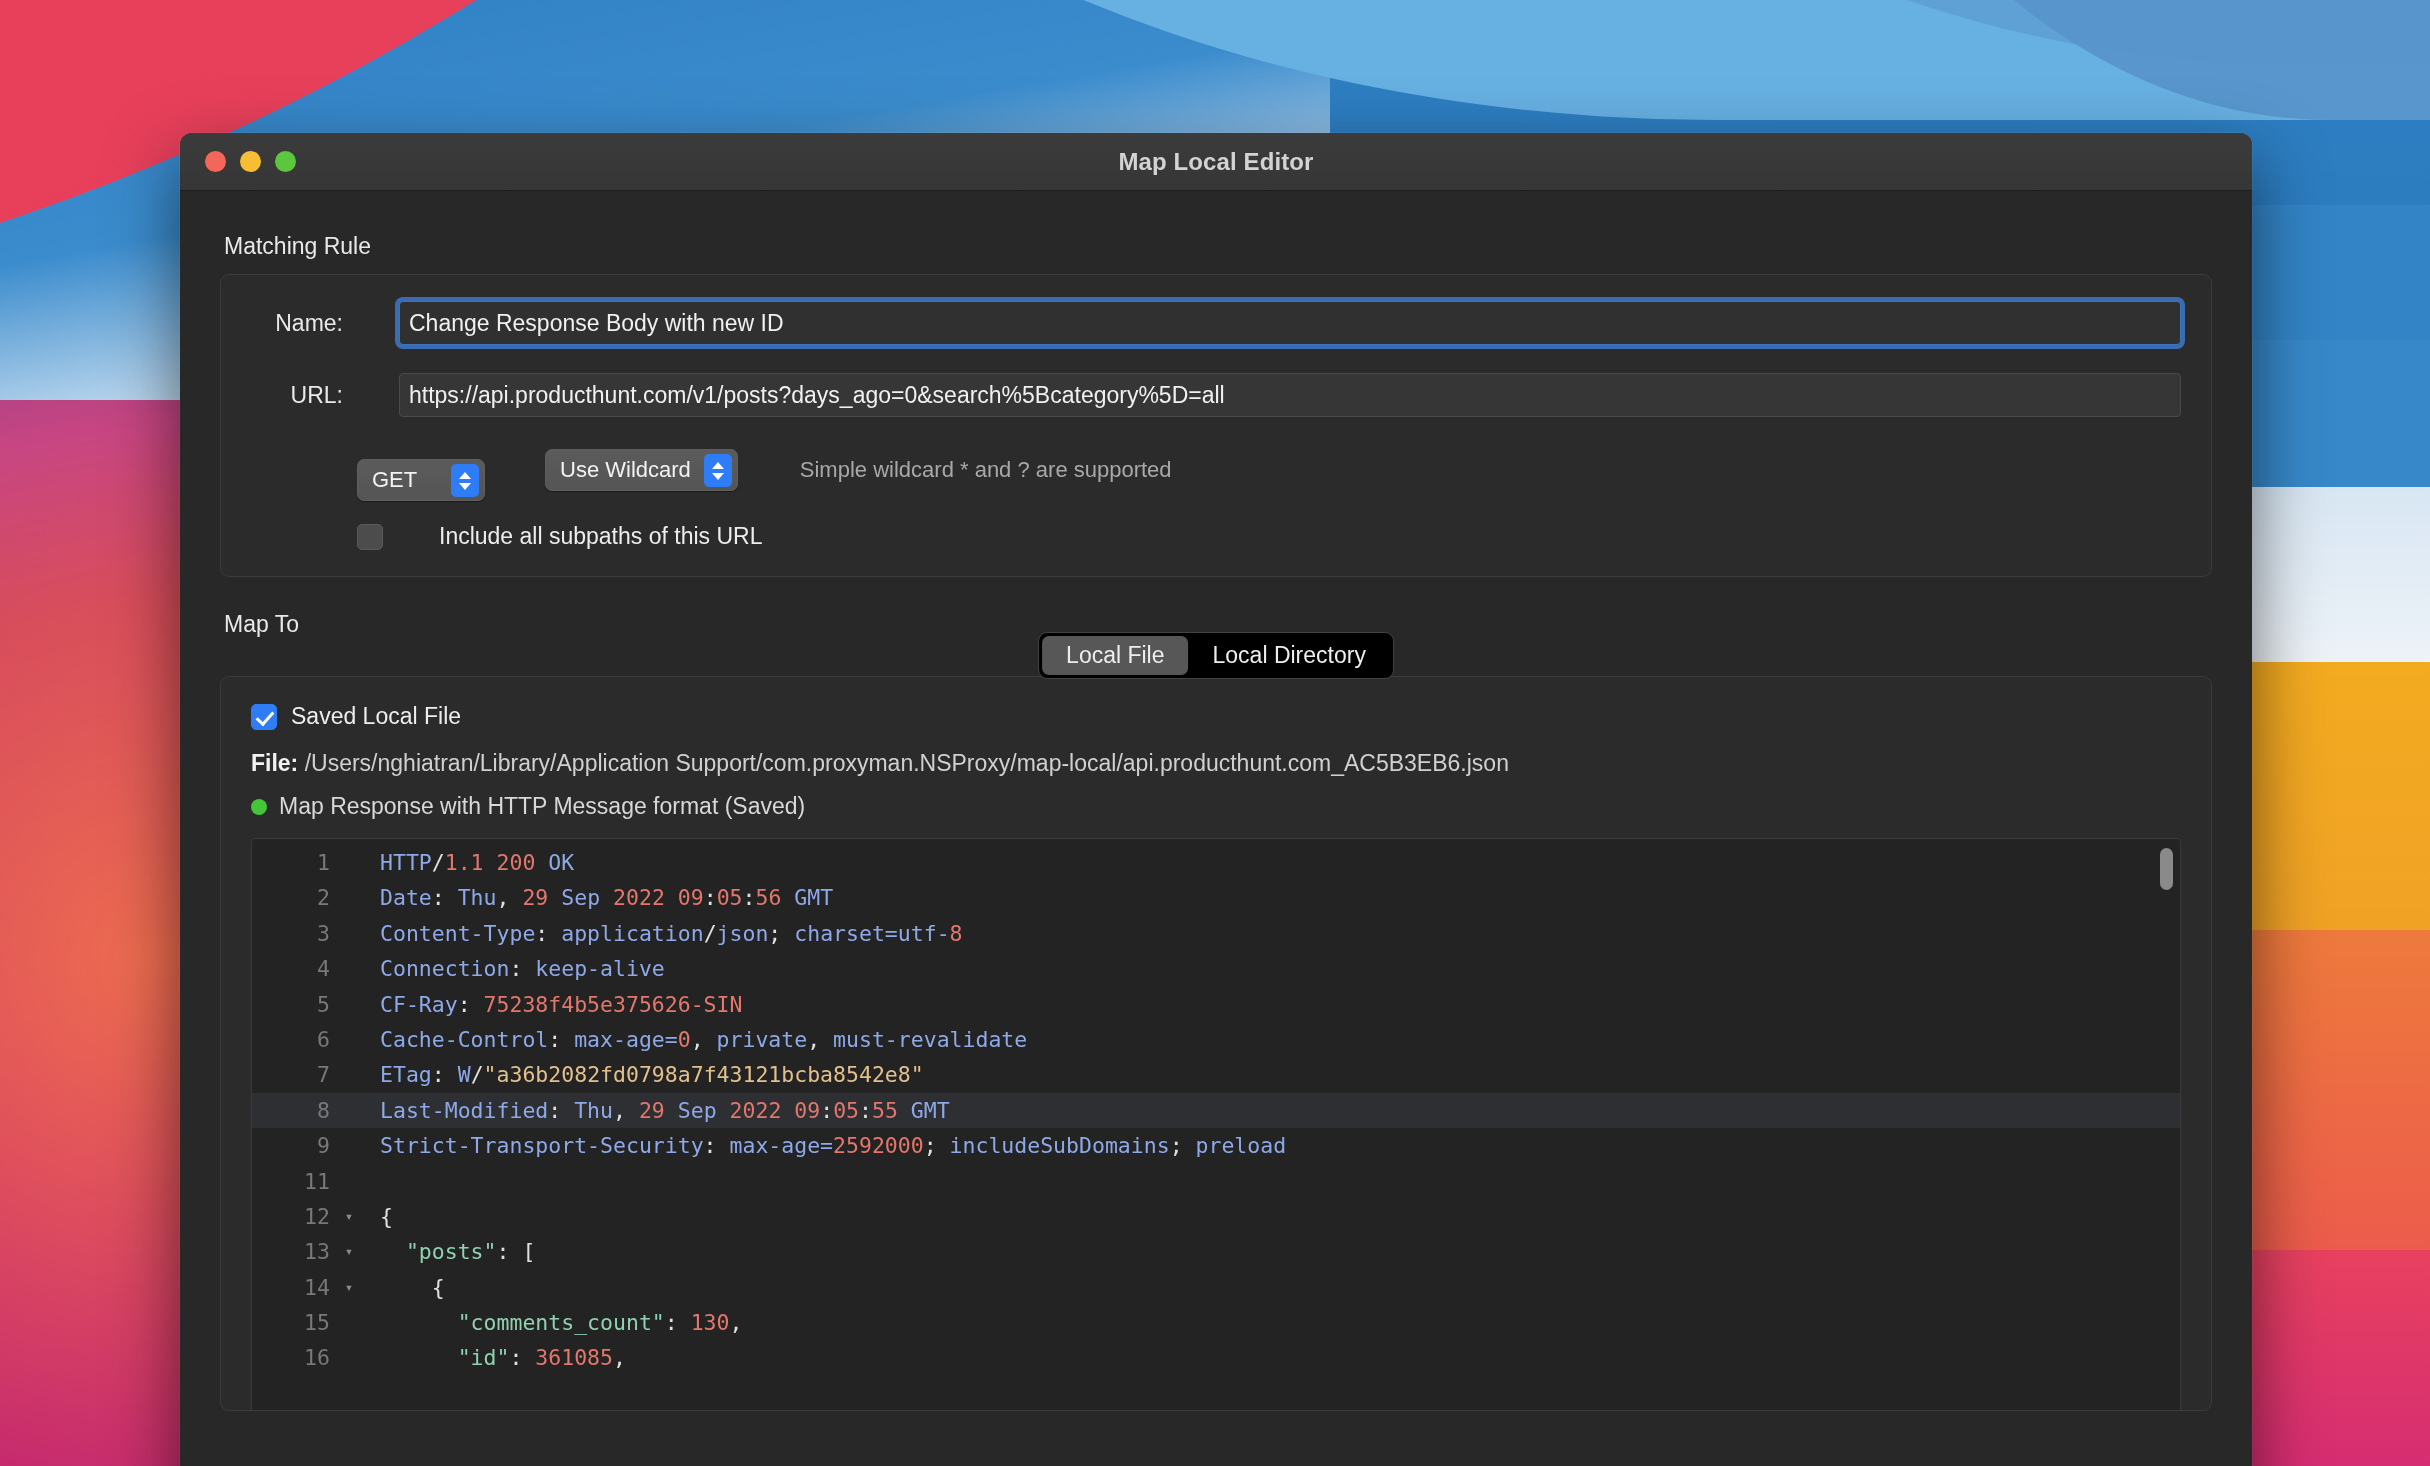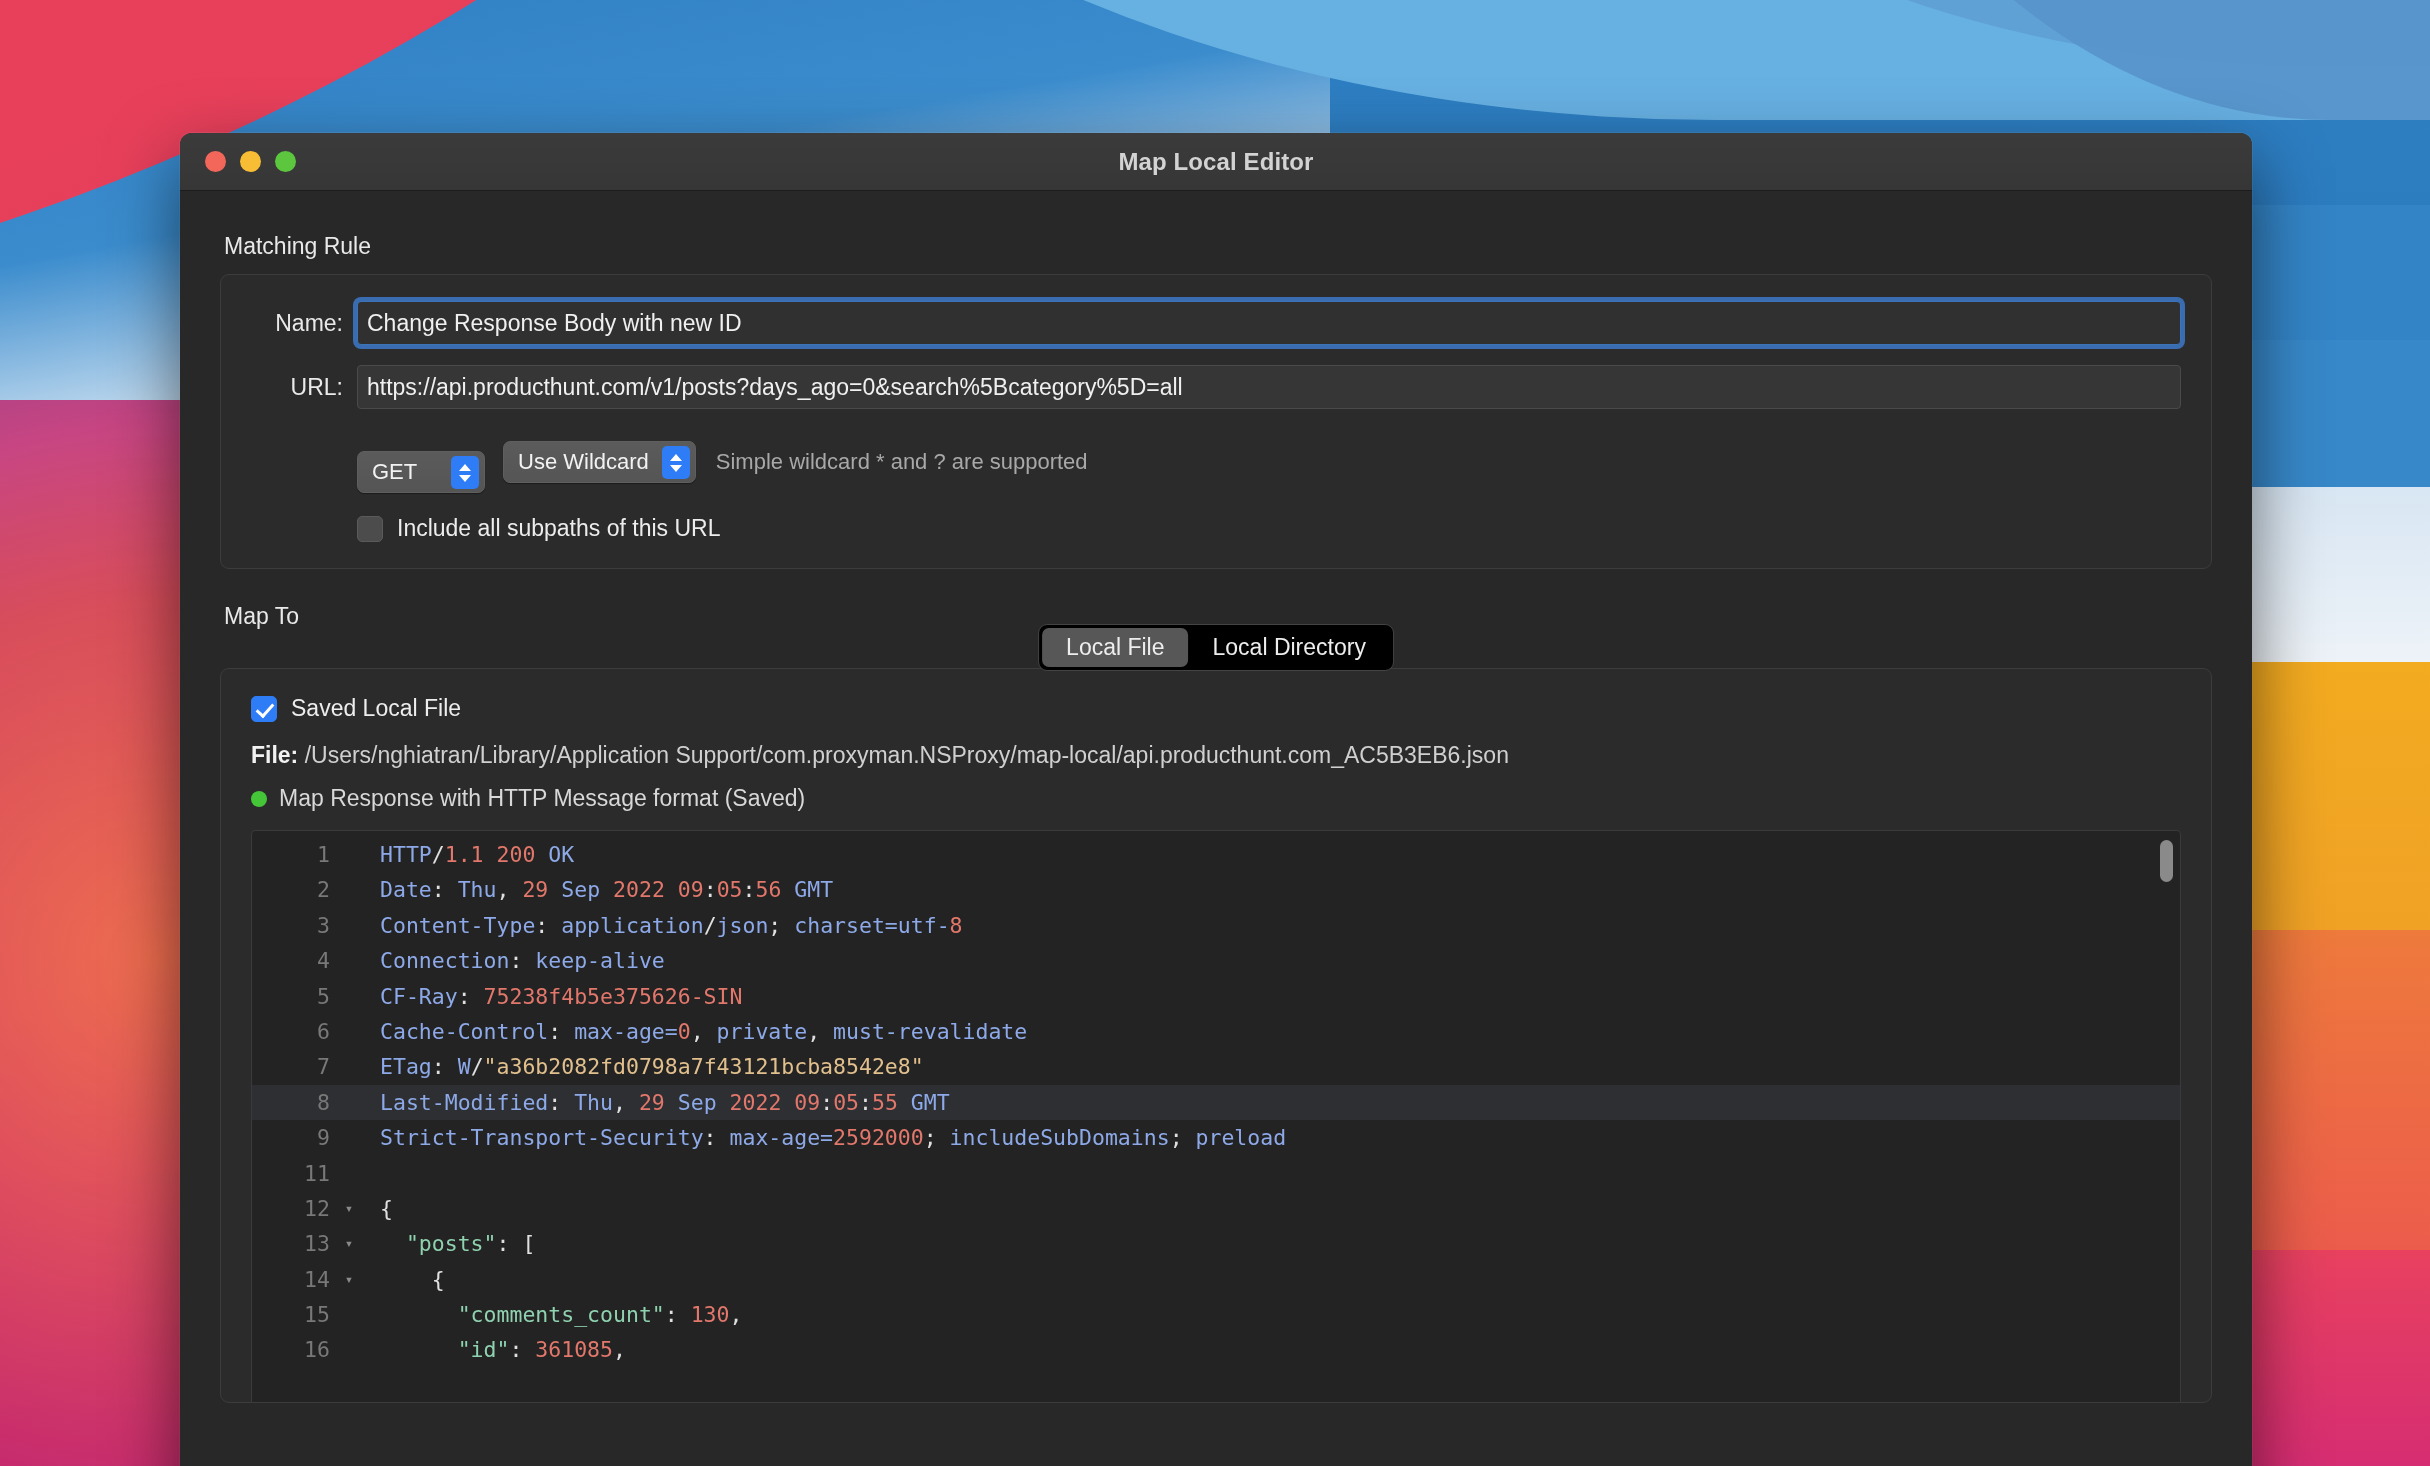--- a/index.html
+++ b/index.html
@@ -142,22 +142,22 @@
   }
 
   
   .groupbox {
     border: 1px solid #3c3c3c;
     border-radius: 9px;
     background: #2b2b2b;
     padding: 26px 30px 26px 30px;
   }
 
-  .row { display: flex; align-items: center; }
-  .row + .row { margin-top: 20px; }
+  .row { display: flex; align-items: center; gap: 42px; }
+  .row + .row { margin-top: 28px; }
 
   .field-label {
     font-size: 23px;
     color: #e9e9e9;
     width: 92px;
     text-align: right;
     margin-right: 14px;
     white-space: nowrap;
   }
 

